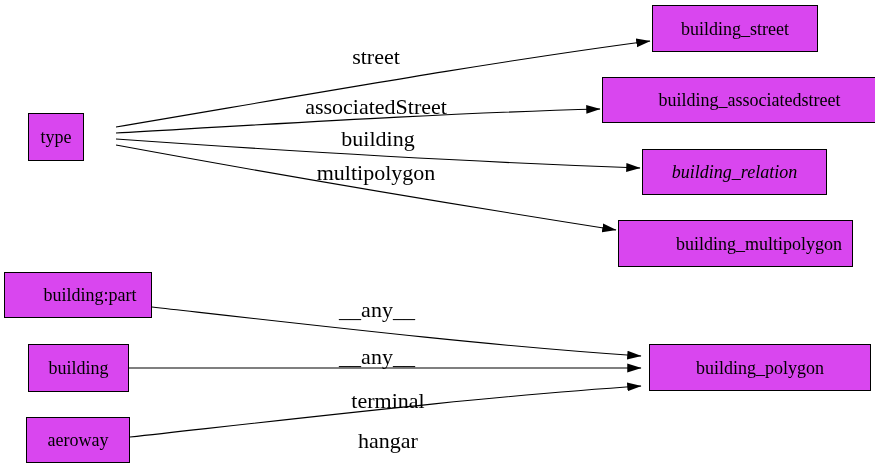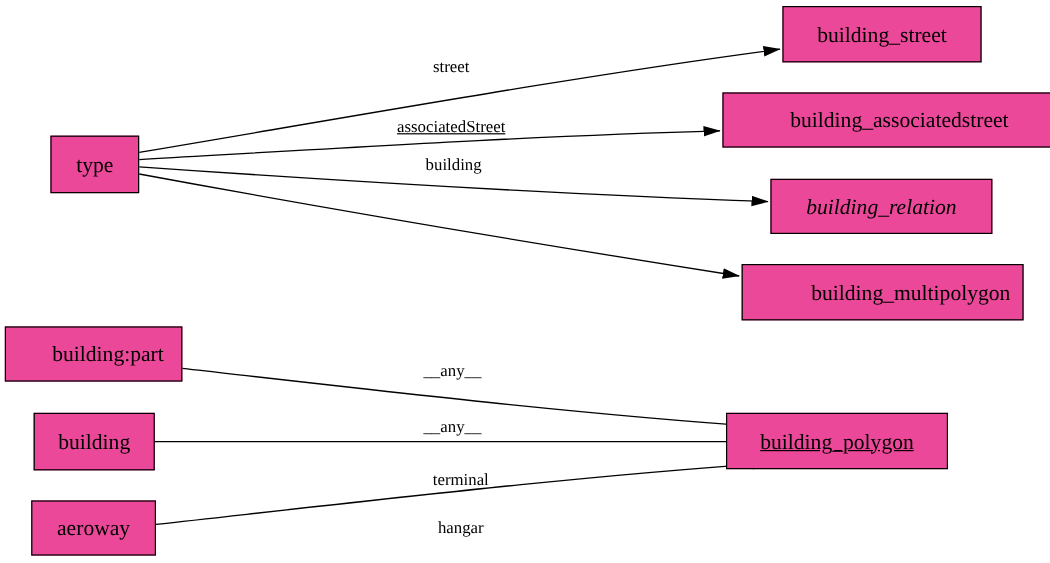--- a/index.html
+++ b/index.html
@@ -18,33 +18,33 @@
     width: 875px; height: 469px;
   }
   .edges-svg path.edge {
     fill: none;
     stroke: #000000;
     stroke-width: 1.1;
   }
   .node {
     position: absolute;
     box-sizing: border-box;
-    background: #ec4899;
+    background: #d946ef;
     border: 1px solid #000000;
     display: flex;
     align-items: center;
     justify-content: center;
     font-size: 18px;
     line-height: 1;
     white-space: nowrap;
   }
   .edge-label {
     position: absolute;
     transform: translateX(-50%);
-    font-size: 14px;
+    font-size: 22px;
     line-height: 20px;
     white-space: pre;
     text-align: center;
   }
 </style>
 </head>
 <body>
 
 <div class="stage">
 
@@ -56,44 +56,45 @@
     </defs>
     <path class="edge" d="M116,127 C 300,96 490,62 650,41" marker-end="url(#arrow)"></path>
     <path class="edge" d="M116,133 C 290,123 450,113 600,109" marker-end="url(#arrow)"></path>
     <path class="edge" d="M116,139 C 300,152 470,162 640,168" marker-end="url(#arrow)"></path>
     <path class="edge" d="M116,145 C 300,179 470,207 616,230" marker-end="url(#arrow)"></path>
     <path class="edge" d="M152,307 C 320,326 490,346 641,356" marker-end="url(#arrow)"></path>
     <path class="edge" d="M129,368 L 641,368" marker-end="url(#arrow)"></path>
     <path class="edge" d="M130,437 C 320,416 490,396 641,386" marker-end="url(#arrow)"></path>
   </svg>
 
-  <div class="node" style="left:42px; top:113px; width:74px; height:48px;">type</div>
+  <div class="node" style="left:28px; top:113px; width:56px; height:48px;">type</div>
 
   <div class="node" style="left:4px; top:272px; width:148px; height:46px;padding-left:24px;">building:part</div>
 
   <div class="node" style="left:28px; top:344px; width:101px; height:48px;">building</div>
 
   <div class="node" style="left:26px; top:417px; width:104px; height:46px;">aeroway</div>
 
   <div class="node" style="left:652px; top:5px; width:166px; height:47px;">building_street</div>
 
   <div class="node" style="left:602px; top:77px; width:295px; height:46px;">building_associatedstreet</div>
 
   <div class="node" style="left:642px; top:149px; width:185px; height:46px;font-style:italic;">building_relation</div>
 
   <div class="node" style="left:618px; top:220px; width:235px; height:47px;padding-left:47px;">building_multipolygon</div>
 
-  <div class="node" style="left:605px; top:344px; width:185px; height:47px;text-decoration:underline;">building_polygon</div>
+  <div class="node" style="left:649px; top:344px; width:222px; height:47px;">building_polygon</div>
 
   <div class="edge-label" style="left:376px; top:47px;">street</div>
 
-  <div class="edge-label" style="left:376px; top:97px;text-decoration:underline;">associatedStreet</div>
+  <div class="edge-label" style="left:376px; top:97px;">associatedStreet</div>
 
   <div class="edge-label" style="left:378px; top:129px;">building</div>
 
+  <div class="edge-label" style="left:376px; top:163px;">multipolygon</div>
 
   <div class="edge-label" style="left:377px; top:300px;">__any__</div>
 
   <div class="edge-label" style="left:377px; top:347px;">__any__</div>
 
   <div class="edge-label" style="left:377px; top:371px;">
     <span>terminal</span><br>
     <span>hangar</span>
   </div>
 

